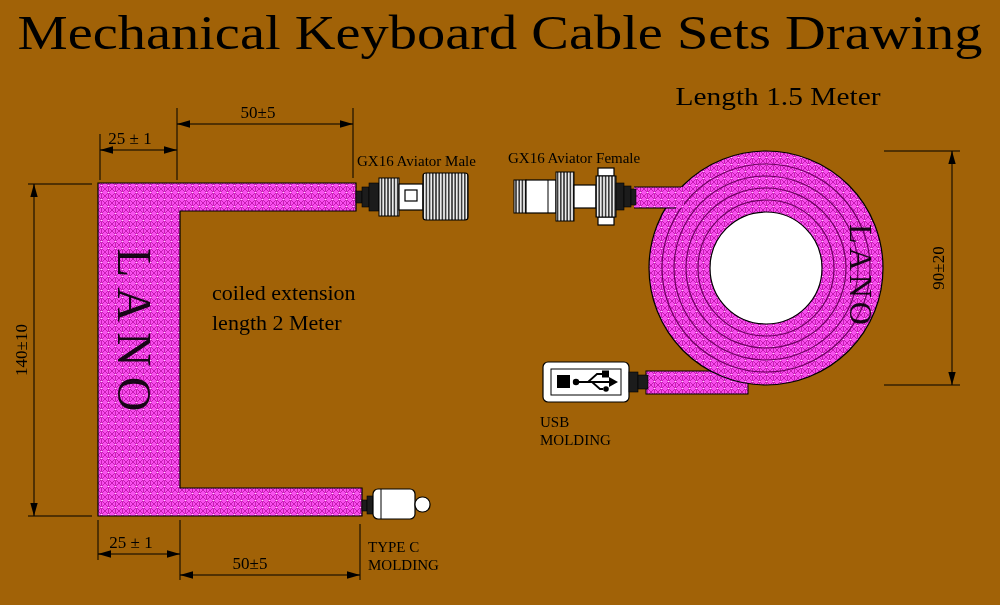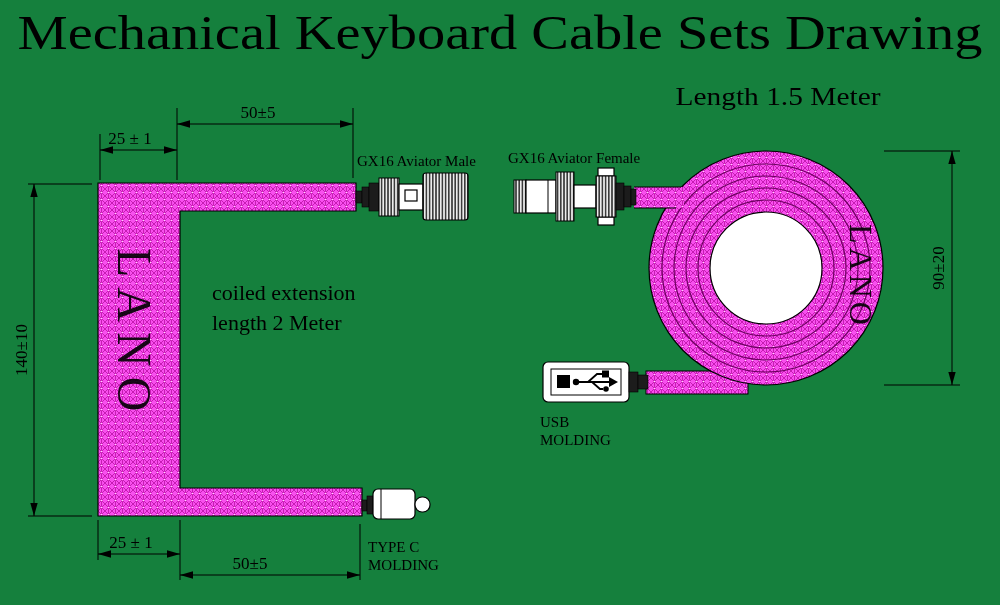--- a/index.html
+++ b/index.html
@@ -1,16 +1,16 @@
 <!DOCTYPE html>
 <html><head>
 <meta charset="utf-8">
 <style>
   html,body{margin:0;padding:0;background:#fff;}
-  .page{position:relative;width:1000px;height:605px;background:#15803d;overflow:hidden;}
+  .page{position:relative;width:1000px;height:605px;background:#a16207;overflow:hidden;}
   svg{display:block;}
   text{font-family:"Liberation Serif","DejaVu Serif",serif;fill:#000;}
   .title-text{font-size:49px;}
   .rtitle{font-size:25px;}
   .note{font-size:22px;}
   .lbl{font-size:15px;}
   .dimtext{font-size:17px;}
   .brand-left{font-size:48px;letter-spacing:10px;fill-opacity:.9;}
   .brand-right{font-size:32px;letter-spacing:4px;fill-opacity:.9;}
   .ext{stroke:#000;stroke-width:1;}

